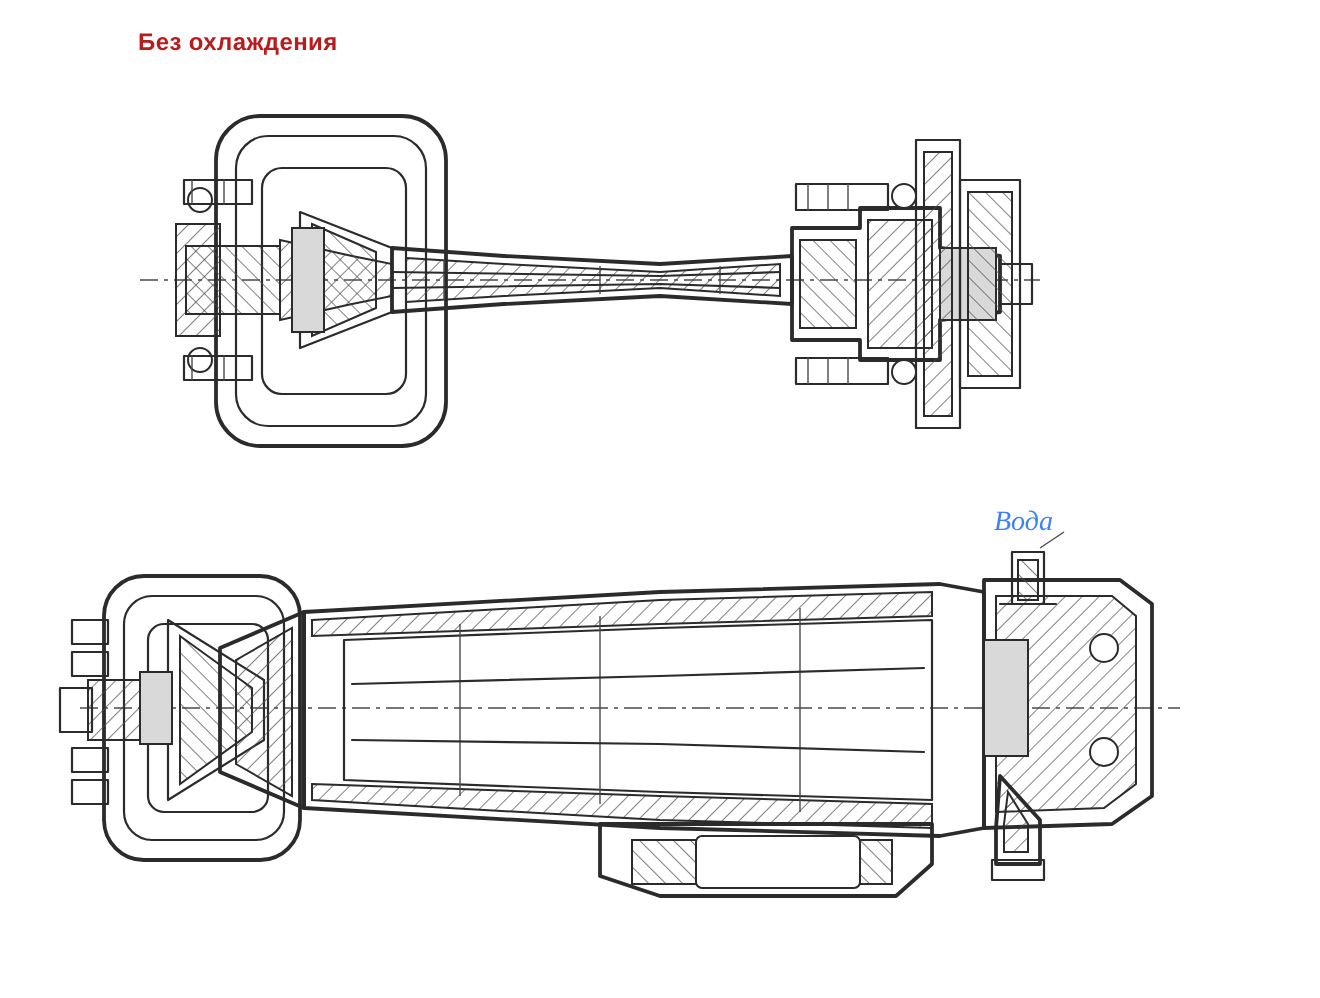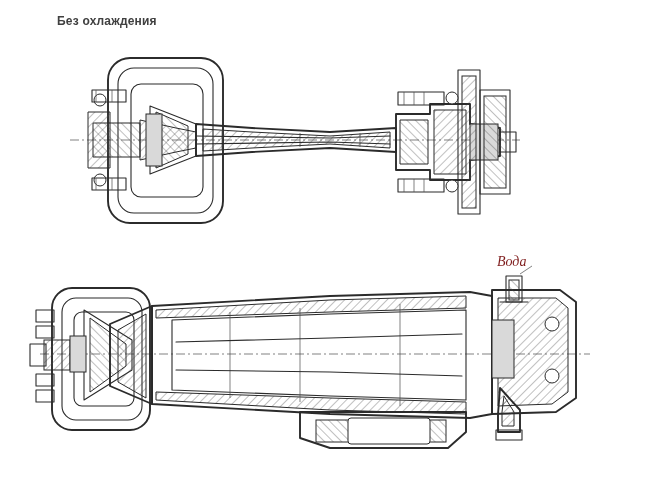--- a/index.html
+++ b/index.html
@@ -22,39 +22,40 @@
     height: 499px;
     background: #ffffff;
   }
   .caption {
     position: absolute;
     font-family: "Liberation Sans", sans-serif;
     font-weight: bold;
     font-size: 12px;
     line-height: 15px;
     letter-spacing: 0.2px;
-    color: #404040;
+    color: #b91c1c;
     white-space: pre-line;
+    margin-left: 12px;
   }
   #caption-top {
     left: 57px;
     top: 14px;
   }
   #caption-bottom {
     left: 40px;
     top: 247px;
   }
   .label-water {
     position: absolute;
     left: 497px;
     top: 254px;
     font-family: "Liberation Serif", serif;
     font-style: italic;
     font-size: 14px;
-    color: #7f1d1d;
+    color: #3b82f6;
   }
   .fig {
     position: absolute;
     left: 0;
     top: 0;
   }
   svg { display: block; }
   .ln   { fill: none; stroke: #2b2b2b; stroke-width: 1.1; stroke-linejoin: round; stroke-linecap: round; }
   .lnT  { fill: none; stroke: #2b2b2b; stroke-width: 1.9; stroke-linejoin: round; stroke-linecap: round; }
   .lnF  { fill: none; stroke: #4a4a4a; stroke-width: 0.7; }

